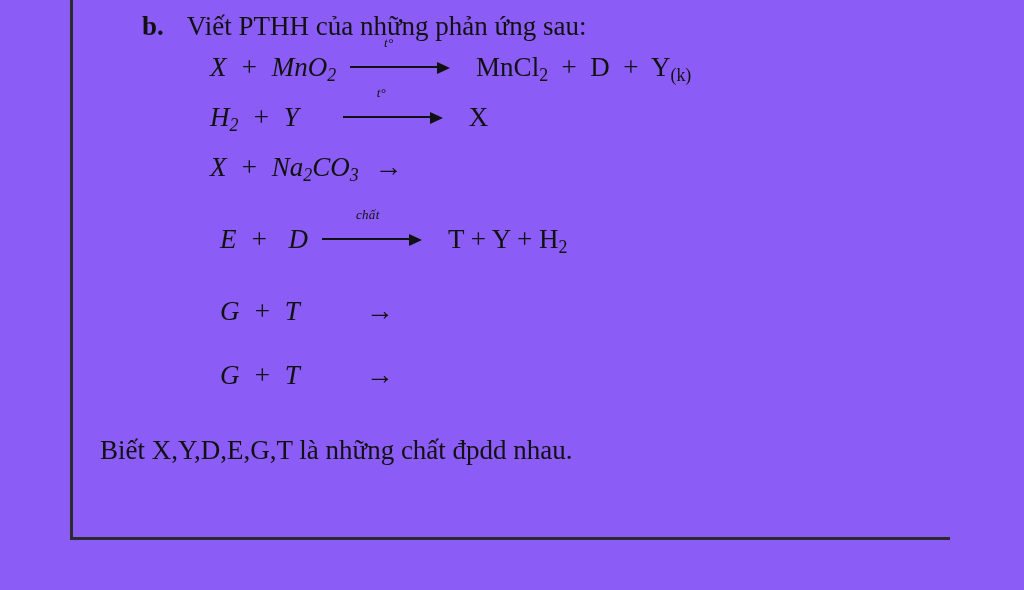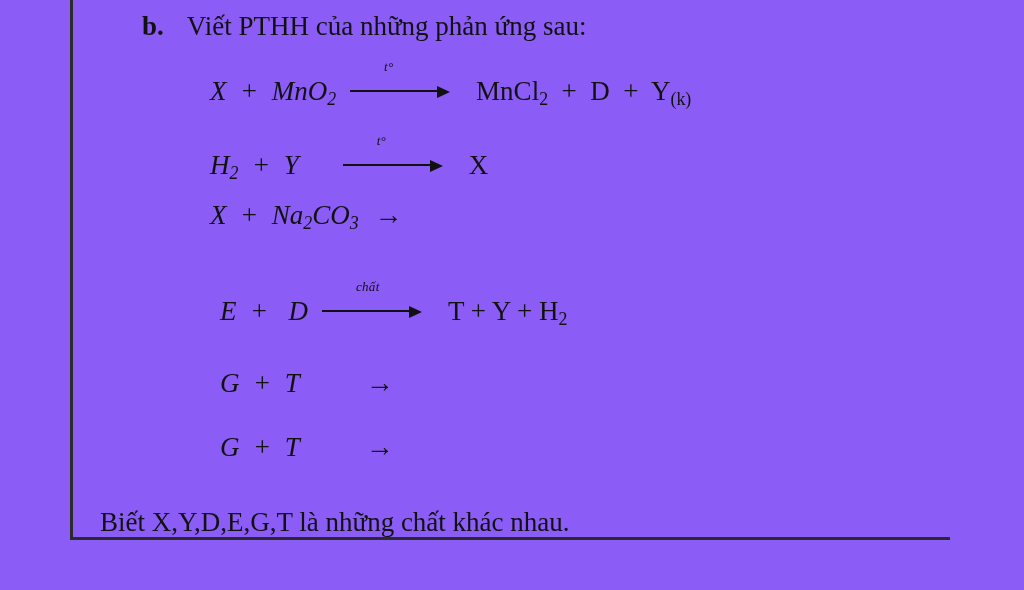--- a/index.html
+++ b/index.html
@@ -65,21 +65,20 @@
   }
   .eq.spaced {
     margin-top: 22px;
   }
   .eq .lhs {
     display: inline-block;
     font-style: italic;
   }
   .eq .rhs {
     display: inline-block;
-    margin-top: 24px;
   }
   
   .arrow-cond {
     position: relative;
     display: inline-block;
     width: 112px;
     height: 26px;
     margin: 0 14px;
     vertical-align: baseline;
   }
@@ -193,16 +192,16 @@
       </div>
 
       <div class="eq spaced">
         <span class="sp-1"></span>
         <span class="lhs">G&nbsp; +&nbsp; T<span class="sp-3"></span><span class="sp-2"></span></span>
         <span class="arrow-plain">→</span>
       </div>
 
     </div>
 
-    <div class="closing">Biết X,Y,D,E,G,T là những chất khác nhau.</div>
+    <div class="closing">Biết X,Y,D,E,G,T là những chất đpdd nhau.</div>
 
   </div>
 </div>
 
 </body></html>

